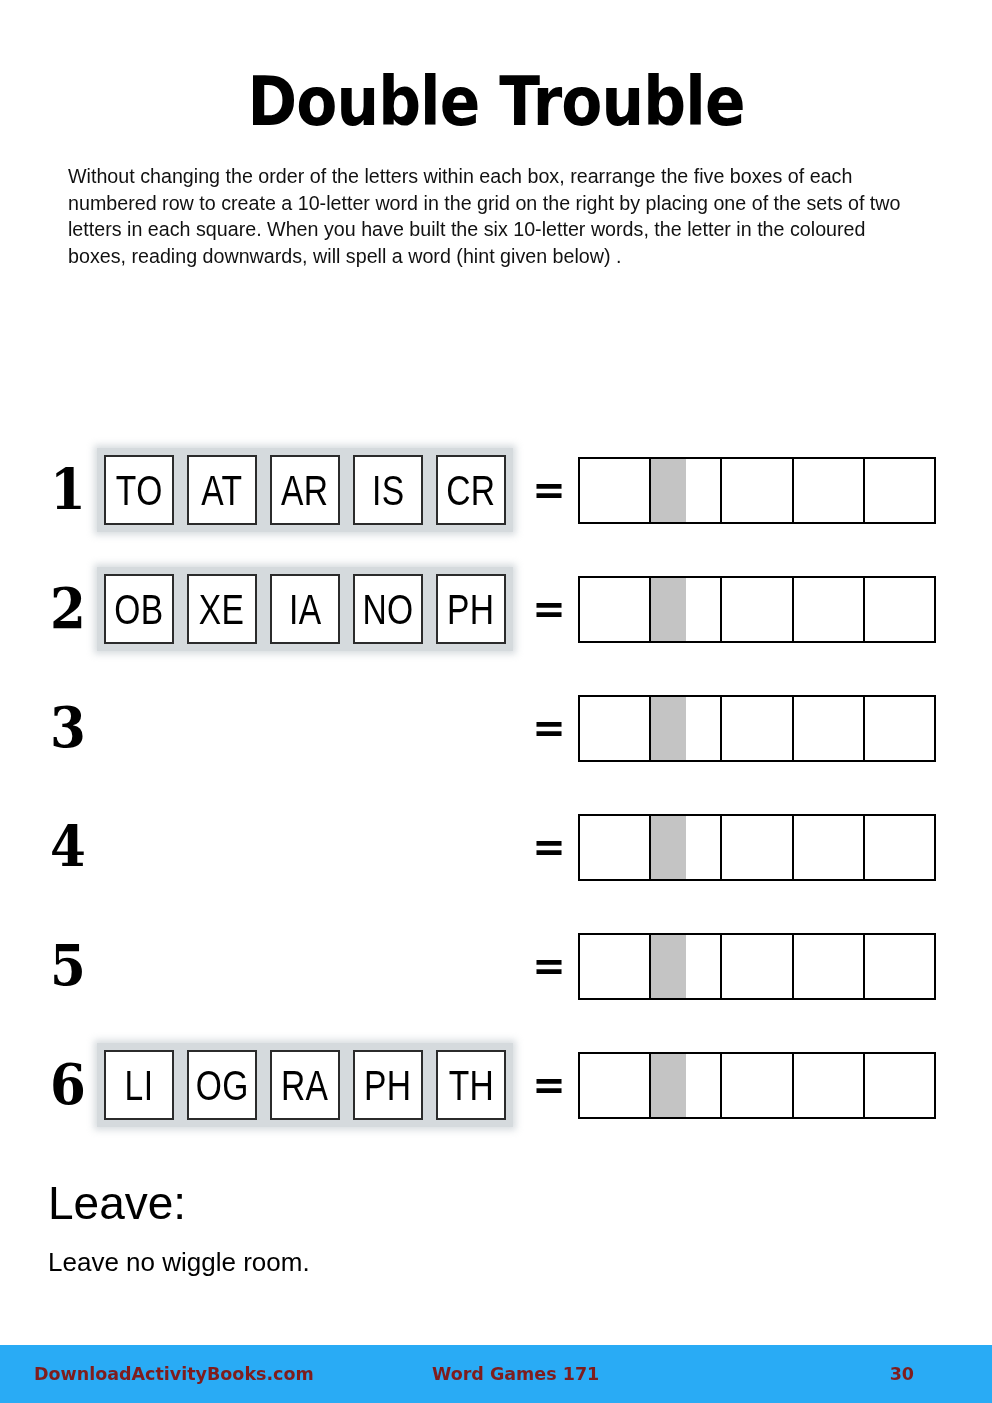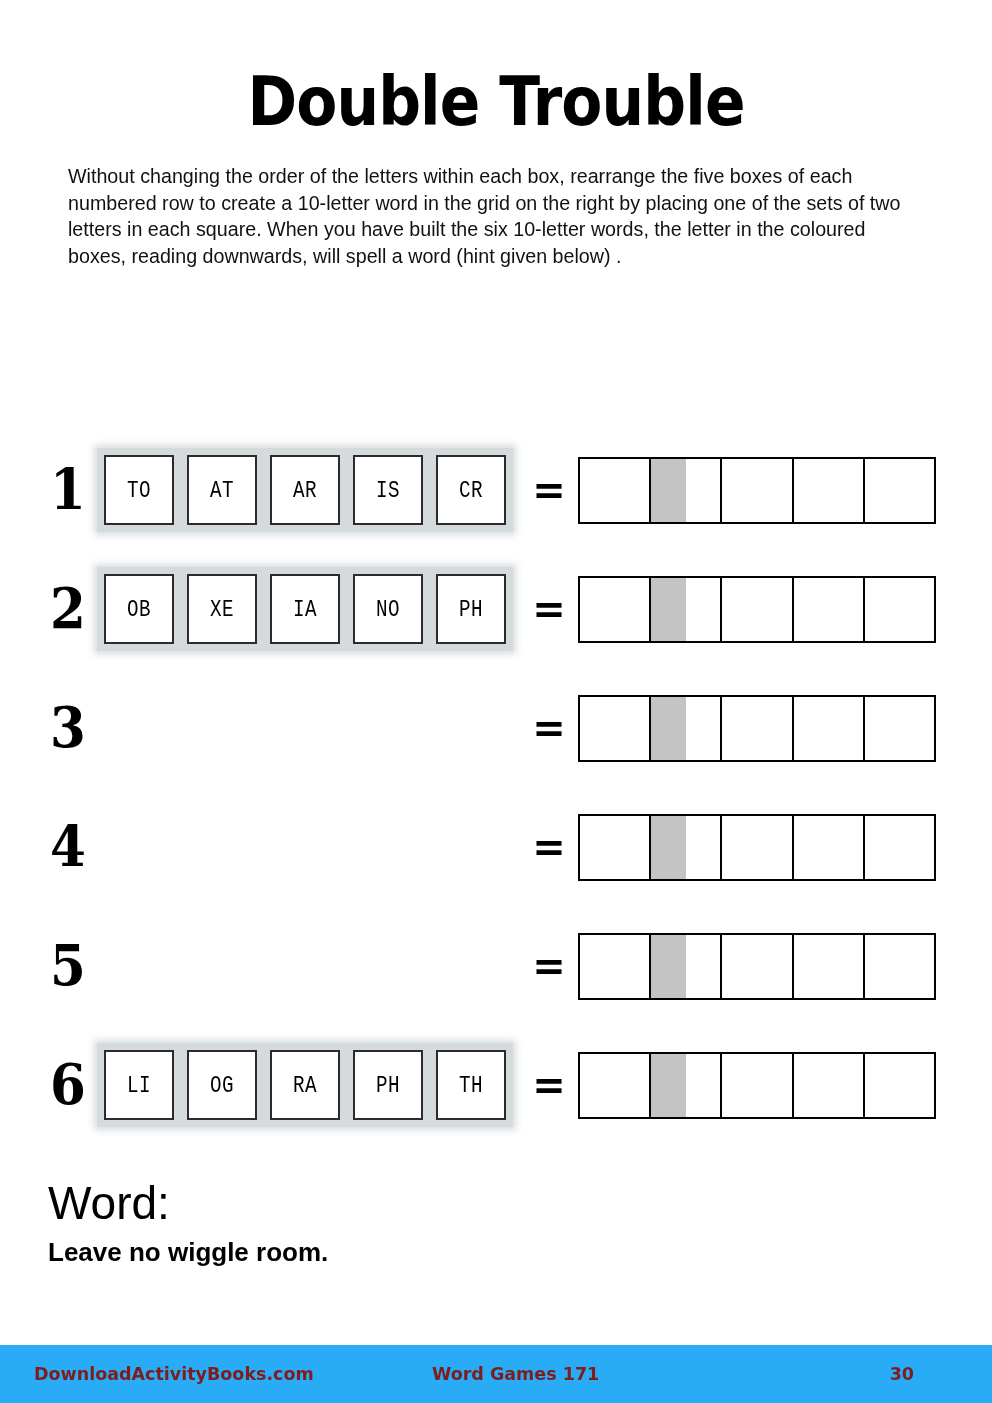--- a/index.html
+++ b/index.html
@@ -96,22 +96,22 @@
   }
 
   .tile {
     width: 70px;
     height: 70px;
     background: #ffffff;
     border: 2px solid #2b2b2b;
     display: flex;
     align-items: center;
     justify-content: center;
-    font-family: Liberation Mono, monospace;
-    font-size: 24px;
+    font-family: Liberation Sans, sans-serif;
+    font-size: 42px;
     line-height: 33px;
     color: #000000;
     letter-spacing: 0.5px;
     transform: none;
   }
   .tile span {
     display: block;
     transform: scaleX(0.80);
     transform-origin: center center;
     white-space: nowrap;
@@ -167,26 +167,25 @@
     width: 600px;
   }
   .clue-title {
     font-family: "Liberation Sans", sans-serif;
     font-size: 46px;
     line-height: 54px;
     color: #000000;
     letter-spacing: 0px;
   }
   .clue-text {
-    margin-top: 6px;
+    margin-top: 16px;
     font-family: "Liberation Sans", sans-serif;
     font-size: 26px;
     line-height: 32px;
     color: #000000;
-    font-weight: bold;
   }
 
   
   .footer {
     position: absolute;
     left: 0;
     bottom: 0;
     width: 992px;
     height: 58px;
     background: #29abf5;
@@ -335,21 +334,21 @@
           <div class="acell"></div>
           <div class="acell shaded"></div>
           <div class="acell"></div>
           <div class="acell"></div>
           <div class="acell"></div>
         </div>
       </div>
     </div>
 
   <div class="clue-wrap">
-    <div class="clue-title">Word:</div>
+    <div class="clue-title">Leave:</div>
     <div class="clue-text">Leave no wiggle room.</div>
   </div>
 
   <div class="footer">
     <div class="footer-inner">
       <div class="f-left">DownloadActivityBooks.com</div>
       <div class="f-mid">Word Games 171</div>
       <div class="f-right">30</div>
     </div>
   </div>

